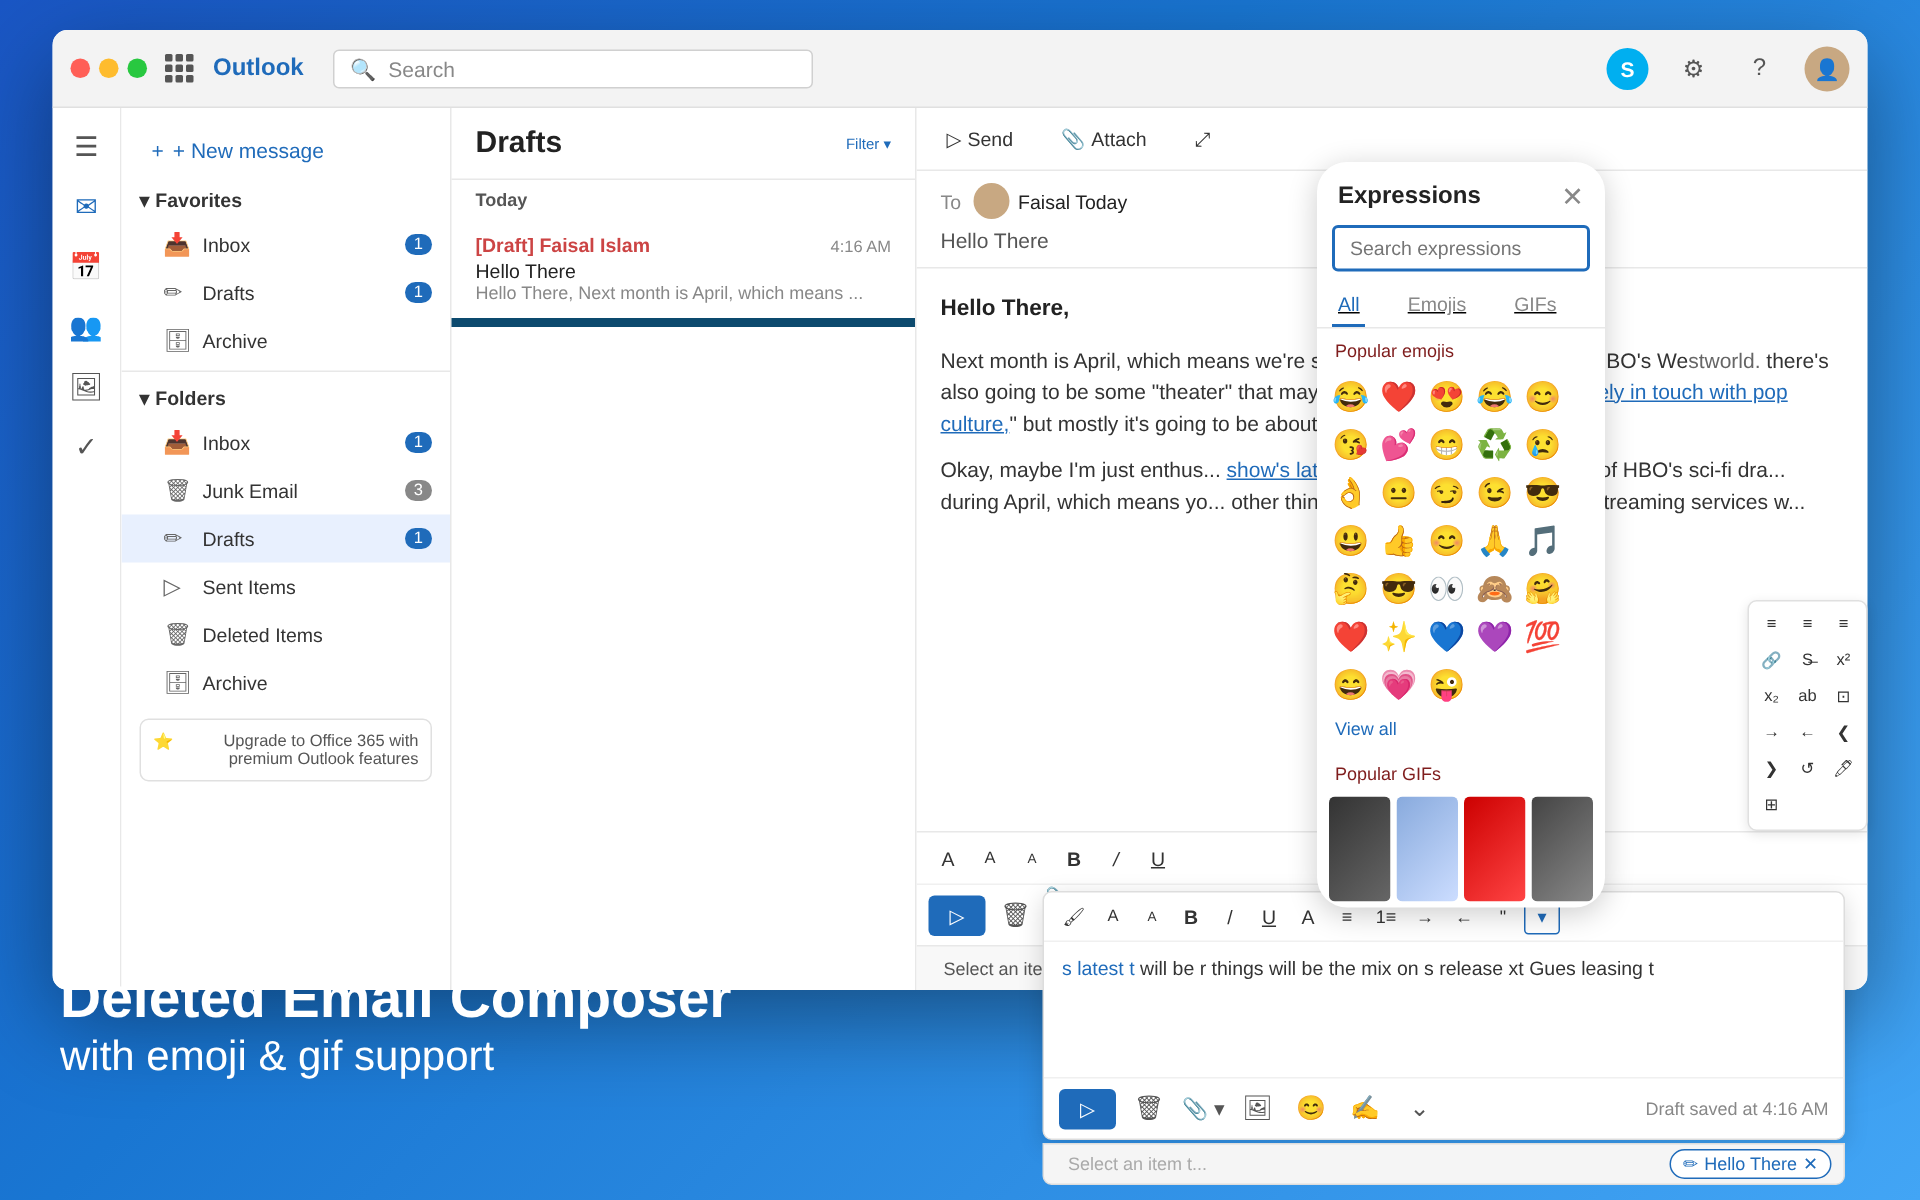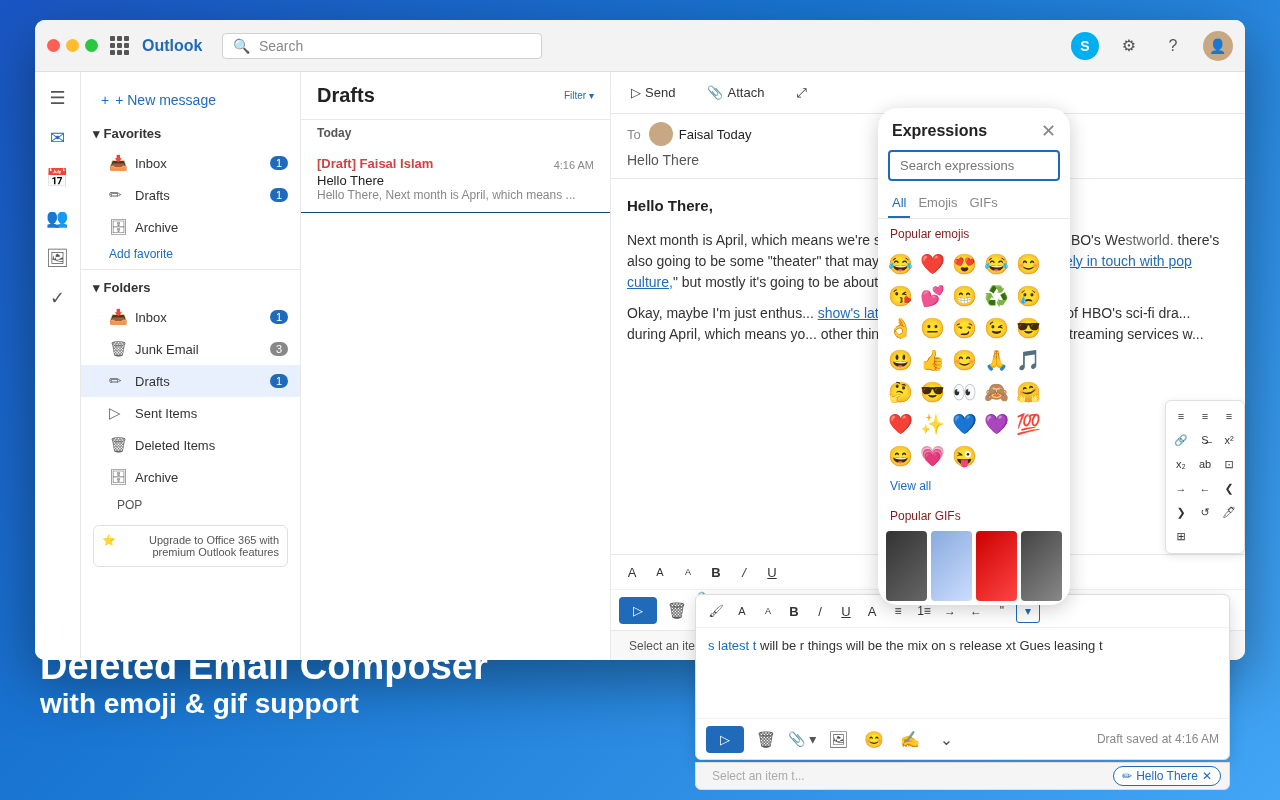--- a/index.html
+++ b/index.html
@@ -16,21 +16,21 @@
     .ms-logo {
       position: absolute; right: 80px; bottom: 200px; z-index: 1;
       opacity: 0.2; font-size: 36px; color: white; font-weight: 300; letter-spacing: 2px;
     }
 
     
     .promo-text {
       position: absolute; left: 40px; bottom: 80px; z-index: 10; color: white;
     }
     .promo-text h1 { font-size: 38px; font-weight: 700; line-height: 1.1; }
-    .promo-text p { font-size: 28px; font-weight: 700; }
+    .promo-text p { font-size: 28px; font-weight: 400; }
 
     
     .app-window {
       position: absolute; top: 20px; left: 35px; right: 35px; bottom: 140px;
       background: white; border-radius: 10px; overflow: hidden;
       box-shadow: 0 20px 60px rgba(0,0,0,0.4); z-index: 5;
       display: flex; flex-direction: column;
     }
 
     
@@ -103,21 +103,21 @@
       width: 310px; border-right: 1px solid #e8e8e8; display: flex; flex-direction: column; flex-shrink: 0;
     }
     .email-list-header {
       padding: 12px 16px; display: flex; align-items: center; justify-content: space-between;
       border-bottom: 1px solid #e8e8e8;
     }
     .email-list-title { font-size: 20px; font-weight: 600; color: #222; }
     .filter-btn { color: #1f6bba; font-size: 10px; cursor: pointer; }
     .email-date-group { padding: 6px 16px; font-size: 12px; font-weight: 600; color: #555; }
     .email-item {
-      padding: 10px 16px; cursor: pointer; border-bottom: 1px solid #0c4a6e;
+      padding: 10px 16px; cursor: pointer; border-bottom: 6px solid #0c4a6e;
     }
     .email-item-sender { font-size: 13px; font-weight: 600; color: #c44; margin-bottom: 2px; }
     .email-item-subject { font-size: 13px; font-weight: 500; color: #222; }
     .email-item-preview { font-size: 12px; color: #888; white-space: nowrap; overflow: hidden; text-overflow: ellipsis; }
     .email-item-time { font-size: 11px; color: #888; float: right; }
     .email-item-draft { color: #c44; }
 
     
     .email-compose-panel { flex: 1; display: flex; flex-direction: column; overflow: hidden; min-width: 0; }
 
@@ -160,21 +160,21 @@
     
     .expressions-panel {
       position: absolute; right: 200px; top: 90px; width: 192px;
       background: white; border-radius: 20px; box-shadow: 0 4px 20px rgba(0,0,0,0.2);
       z-index: 20; overflow: hidden;
     }
     .exp-header { display: flex; align-items: center; justify-content: space-between; padding: 12px 14px 8px; }
     .exp-title { font-size: 16px; font-weight: 600; color: #222; }
     .exp-close { font-size: 18px; color: #888; cursor: pointer; }
     .exp-search { margin: 0 10px 8px; border: 2px solid #1f6bba; border-radius: 4px; padding: 6px 10px; font-size: 13px; width: calc(100% - 20px); outline: none; }
-    .exp-tabs { display: flex; border-bottom: 1px solid #e8e8e8; padding: 0 10px; gap: 4px; }
+    .exp-tabs { display: flex; border-bottom: 1px solid #e8e8e8; padding: 0 10px; gap: 24px; text-decoration: underline; }
     .exp-tab { padding: 6px 4px; font-size: 13px; color: #888; cursor: pointer; border-bottom: 2px solid transparent; }
     .exp-tab.active { color: #1f6bba; border-bottom-color: #1f6bba; }
     .exp-section-title { padding: 8px 12px 4px; font-size: 12px; font-weight: 400; color: #7f1d1d; }
     .emoji-grid { display: flex; flex-wrap: wrap; padding: 4px 8px; gap: 2px; }
     .emoji-item { width: 30px; height: 30px; display: flex; align-items: center; justify-content: center; font-size: 20px; cursor: pointer; border-radius: 4px; }
     .view-all { padding: 4px 12px 8px; font-size: 12px; color: #1f6bba; cursor: pointer; }
     .gif-grid { display: flex; gap: 4px; padding: 4px 8px; }
     .gif-item { flex: 1; height: 70px; border-radius: 4px; overflow: hidden; background: #ddd; }
     .gif-placeholder { width: 100%; height: 100%; background: linear-gradient(135deg, #555, #888); }
     .fmt-btn { width: 26px; height: 26px; display: flex; align-items: center; justify-content: center; font-size: 13px; cursor: pointer; border-radius: 3px; color: #333; }
@@ -257,21 +257,20 @@
       </div>
       <div class="nav-item">
         <span class="nav-item-icon">✏</span>
         <span>Drafts</span>
         <span class="nav-badge">1</span>
       </div>
       <div class="nav-item">
         <span class="nav-item-icon">🗄</span>
         <span>Archive</span>
       </div>
-      <div class="add-favorite">Add favorite</div>
 
       <div class="nav-divider"></div>
 
       <div class="nav-section-header">
         <span>▾</span>
         <span>Folders</span>
       </div>
       <div class="nav-item">
         <span class="nav-item-icon">📥</span>
         <span>Inbox</span>
@@ -292,21 +291,20 @@
         <span>Sent Items</span>
       </div>
       <div class="nav-item">
         <span class="nav-item-icon">🗑</span>
         <span>Deleted Items</span>
       </div>
       <div class="nav-item">
         <span class="nav-item-icon">🗄</span>
         <span>Archive</span>
       </div>
-      <div class="nav-sub-item">POP</div>
 
       <div class="nav-upgrade">
         <span>⭐</span>
         <span style="font-size:11px;text-align:right;">Upgrade to Office 365 with premium Outlook features</span>
       </div>
     </div>
 
     <div class="email-list-panel">
       <div class="email-list-header">
         <span class="email-list-title">Drafts</span>

